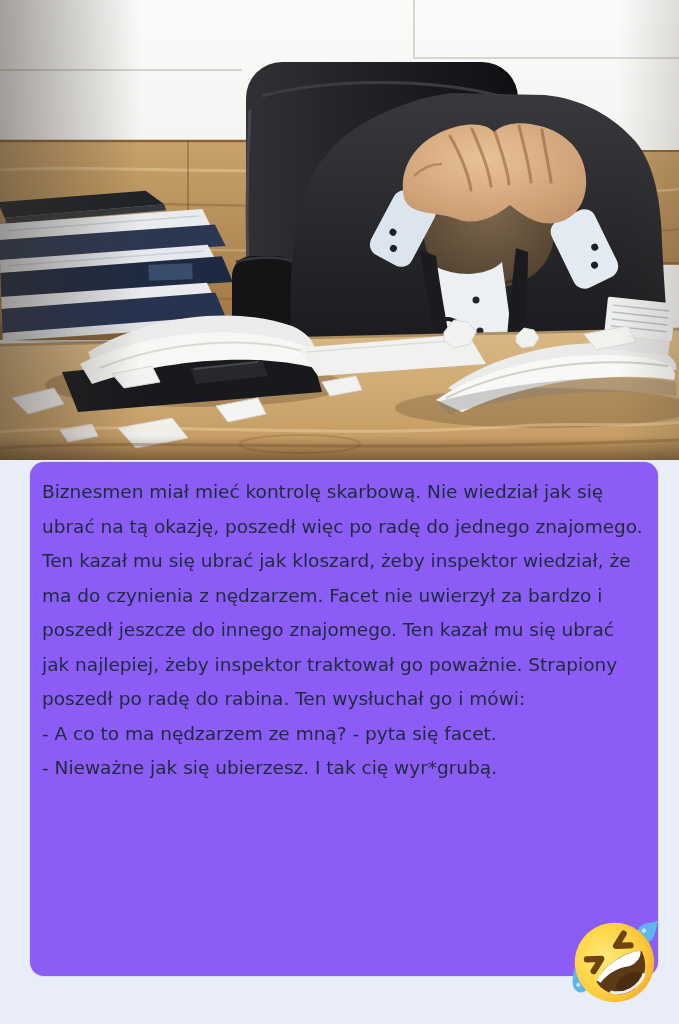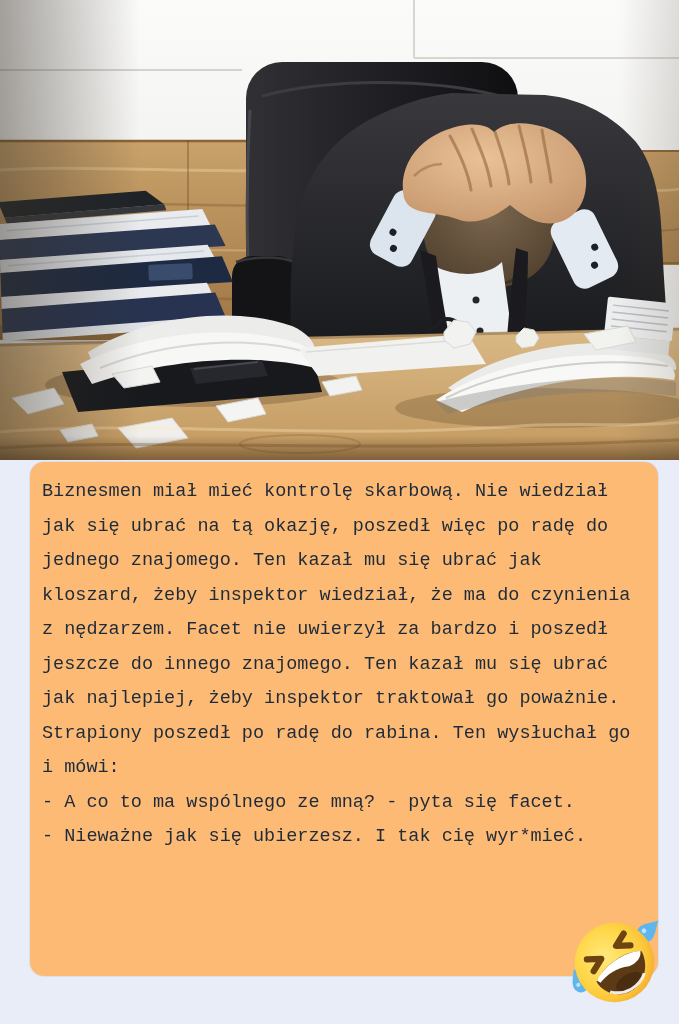--- a/index.html
+++ b/index.html
@@ -4,24 +4,24 @@
 <style>
   html,body{margin:0;padding:0;}
   .stage{
     position:relative;width:679px;height:1024px;overflow:hidden;
     background:#e9edf8;
     font-family:"DejaVu Sans","Liberation Sans",sans-serif;
   }
   .photo{position:absolute;top:0;left:0;width:679px;height:460px;display:block;}
   .card{
     position:absolute;left:30px;top:462px;width:628px;height:514px;
-    background:#fdba74;border-radius:14px;
+    background:#8b5cf6;border-radius:14px;
     box-shadow:0 0 0 1px rgba(190,200,228,.35);
     padding:13px 12px;box-sizing:border-box;
-    color:#1e2b3a;font-size:18.5px;line-height:34.5px;letter-spacing:0;font-family:Liberation Mono, monospace;
+    color:#1e2b3a;font-size:18.5px;line-height:34.5px;letter-spacing:0;
   }
   .card p{margin:0;}
   .emoji{position:absolute;left:566px;top:912px;width:97px;height:97px;}
 </style>
 </head>
 <body>
 
 <div class="stage">
 
   <svg class="photo" viewBox="0 0 679 460" aria-hidden="true">
@@ -194,22 +194,22 @@
       <ellipse cx="300" cy="444" rx="60" ry="9" stroke="rgba(120,80,40,.25)" stroke-width="2" fill="none"></ellipse>
       <rect x="0" y="436" width="679" height="24" fill="url(#botShade)"></rect>
     </g>
 
     <rect x="0" y="0" width="140" height="460" fill="url(#shadowL)"></rect>
     <rect x="619" y="0" width="60" height="460" fill="url(#shadowR)"></rect>
   </svg>
 
   <div class="card">
     <p>Biznesmen miał mieć kontrolę skarbową. Nie wiedział jak się ubrać na tą okazję, poszedł więc po radę do jednego znajomego. Ten kazał mu się ubrać jak kloszard, żeby inspektor wiedział, że ma do czynienia z nędzarzem. Facet nie uwierzył za bardzo i poszedł jeszcze do innego znajomego. Ten kazał mu się ubrać jak najlepiej, żeby inspektor traktował go poważnie. Strapiony poszedł po radę do rabina. Ten wysłuchał go i mówi:</p>
-    <p>- A co to ma wspólnego ze mną? - pyta się facet.</p>
-    <p>- Nieważne jak się ubierzesz. I tak cię wyr*mieć.</p>
+    <p>- A co to ma nędzarzem ze mną? - pyta się facet.</p>
+    <p>- Nieważne jak się ubierzesz. I tak cię wyr*grubą.</p>
   </div>
 
   <svg class="emoji" viewBox="0 0 100 100" aria-hidden="true">
     <defs>
       <radialGradient id="emoFace" cx=".42" cy=".38" r=".75">
         <stop offset="0" stop-color="#ffe97d"></stop>
         <stop offset=".45" stop-color="#ffd74a"></stop>
         <stop offset=".7" stop-color="#fdc63a"></stop>
         <stop offset="1" stop-color="#ea9d2b"></stop>
       </radialGradient>

